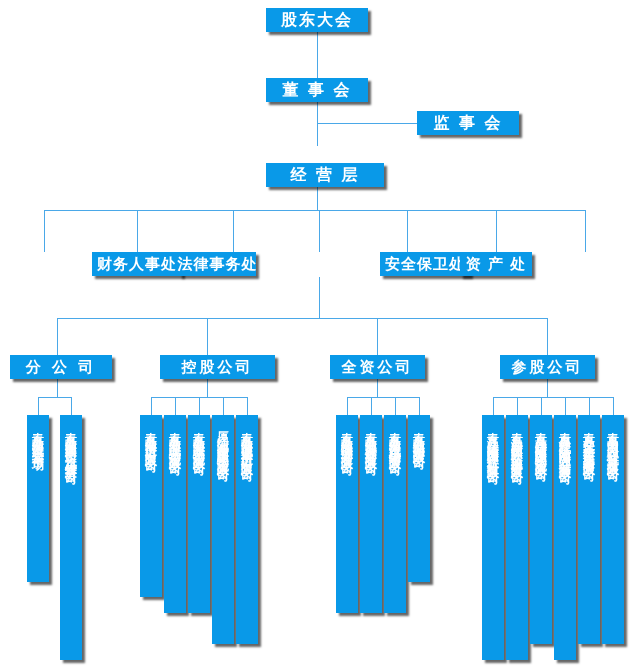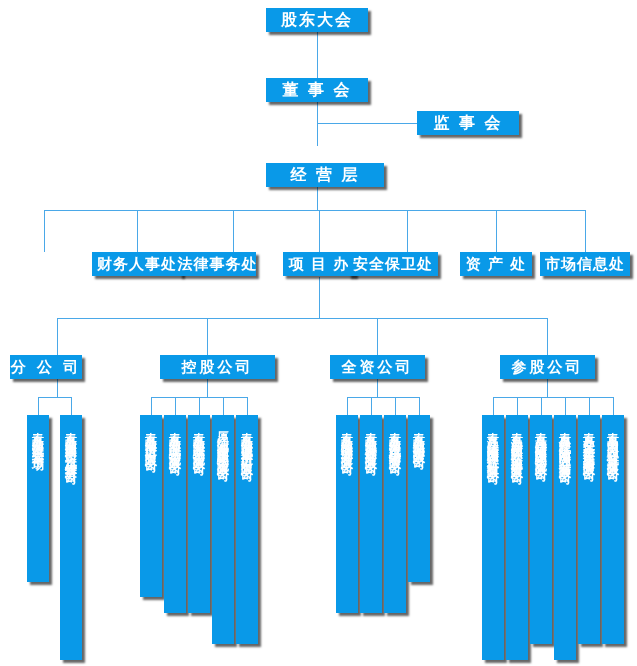--- a/index.html
+++ b/index.html
@@ -80,26 +80,24 @@
   <div class="vl" style="left:589px;top:397px;height:18px"></div>
   <div class="vl" style="left:613px;top:397px;height:18px"></div>
 
   <div class="box big" style="left:266px;top:8px;width:102px">股东大会</div>
   <div class="box big" style="left:266px;top:78px;width:102px">董 事 会</div>
   <div class="box big" style="left:417px;top:111px;width:102px">监 事 会</div>
   <div class="box big" style="left:266px;top:163px;width:118px">经 营 层</div>
 
   <div class="box" style="left:92px;top:252px;width:90px">财务人事处</div>
   <div class="box" style="left:179px;top:252px;width:77px">法律事务处</div>
-  <div class="box" style="left:283px;top:252px;width:72px">项 目 办</div>
-  <div class="box" style="left:348px;top:252px;width:90px">安全保卫处</div>
+  <div class="box" style="left:380px;top:252px;width:90px">安全保卫处</div>
   <div class="box" style="left:460px;top:252px;width:72px">资 产 处</div>
-  <div class="box" style="left:540px;top:252px;width:90px">市场信息处</div>
 
-  <div class="box grp" style="left:10px;top:355px;width:72px">分 公 司</div>
+  <div class="box grp" style="left:10px;top:355px;width:102px">分 公 司</div>
   <div class="box grp" style="left:160px;top:355px;width:115px">控股公司</div>
   <div class="box grp" style="left:330px;top:355px;width:95px">全资公司</div>
   <div class="box grp" style="left:500px;top:355px;width:95px">参股公司</div>
 
   <div class="vbox" style="left:27px;height:167px">青岛陆海汽车交易市场</div>
   <div class="vbox" style="left:60px;height:245px">青岛陆海集团公司汽车维修分公司</div>
 
   <div class="vbox" style="left:140px;height:182px">青岛陆海进出口有限公司</div>
   <div class="vbox" style="left:164px;height:198px">青岛陆海北方物流有限公司</div>
   <div class="vbox" style="left:188px;height:198px">青岛陆海东方物流有限公司</div>

